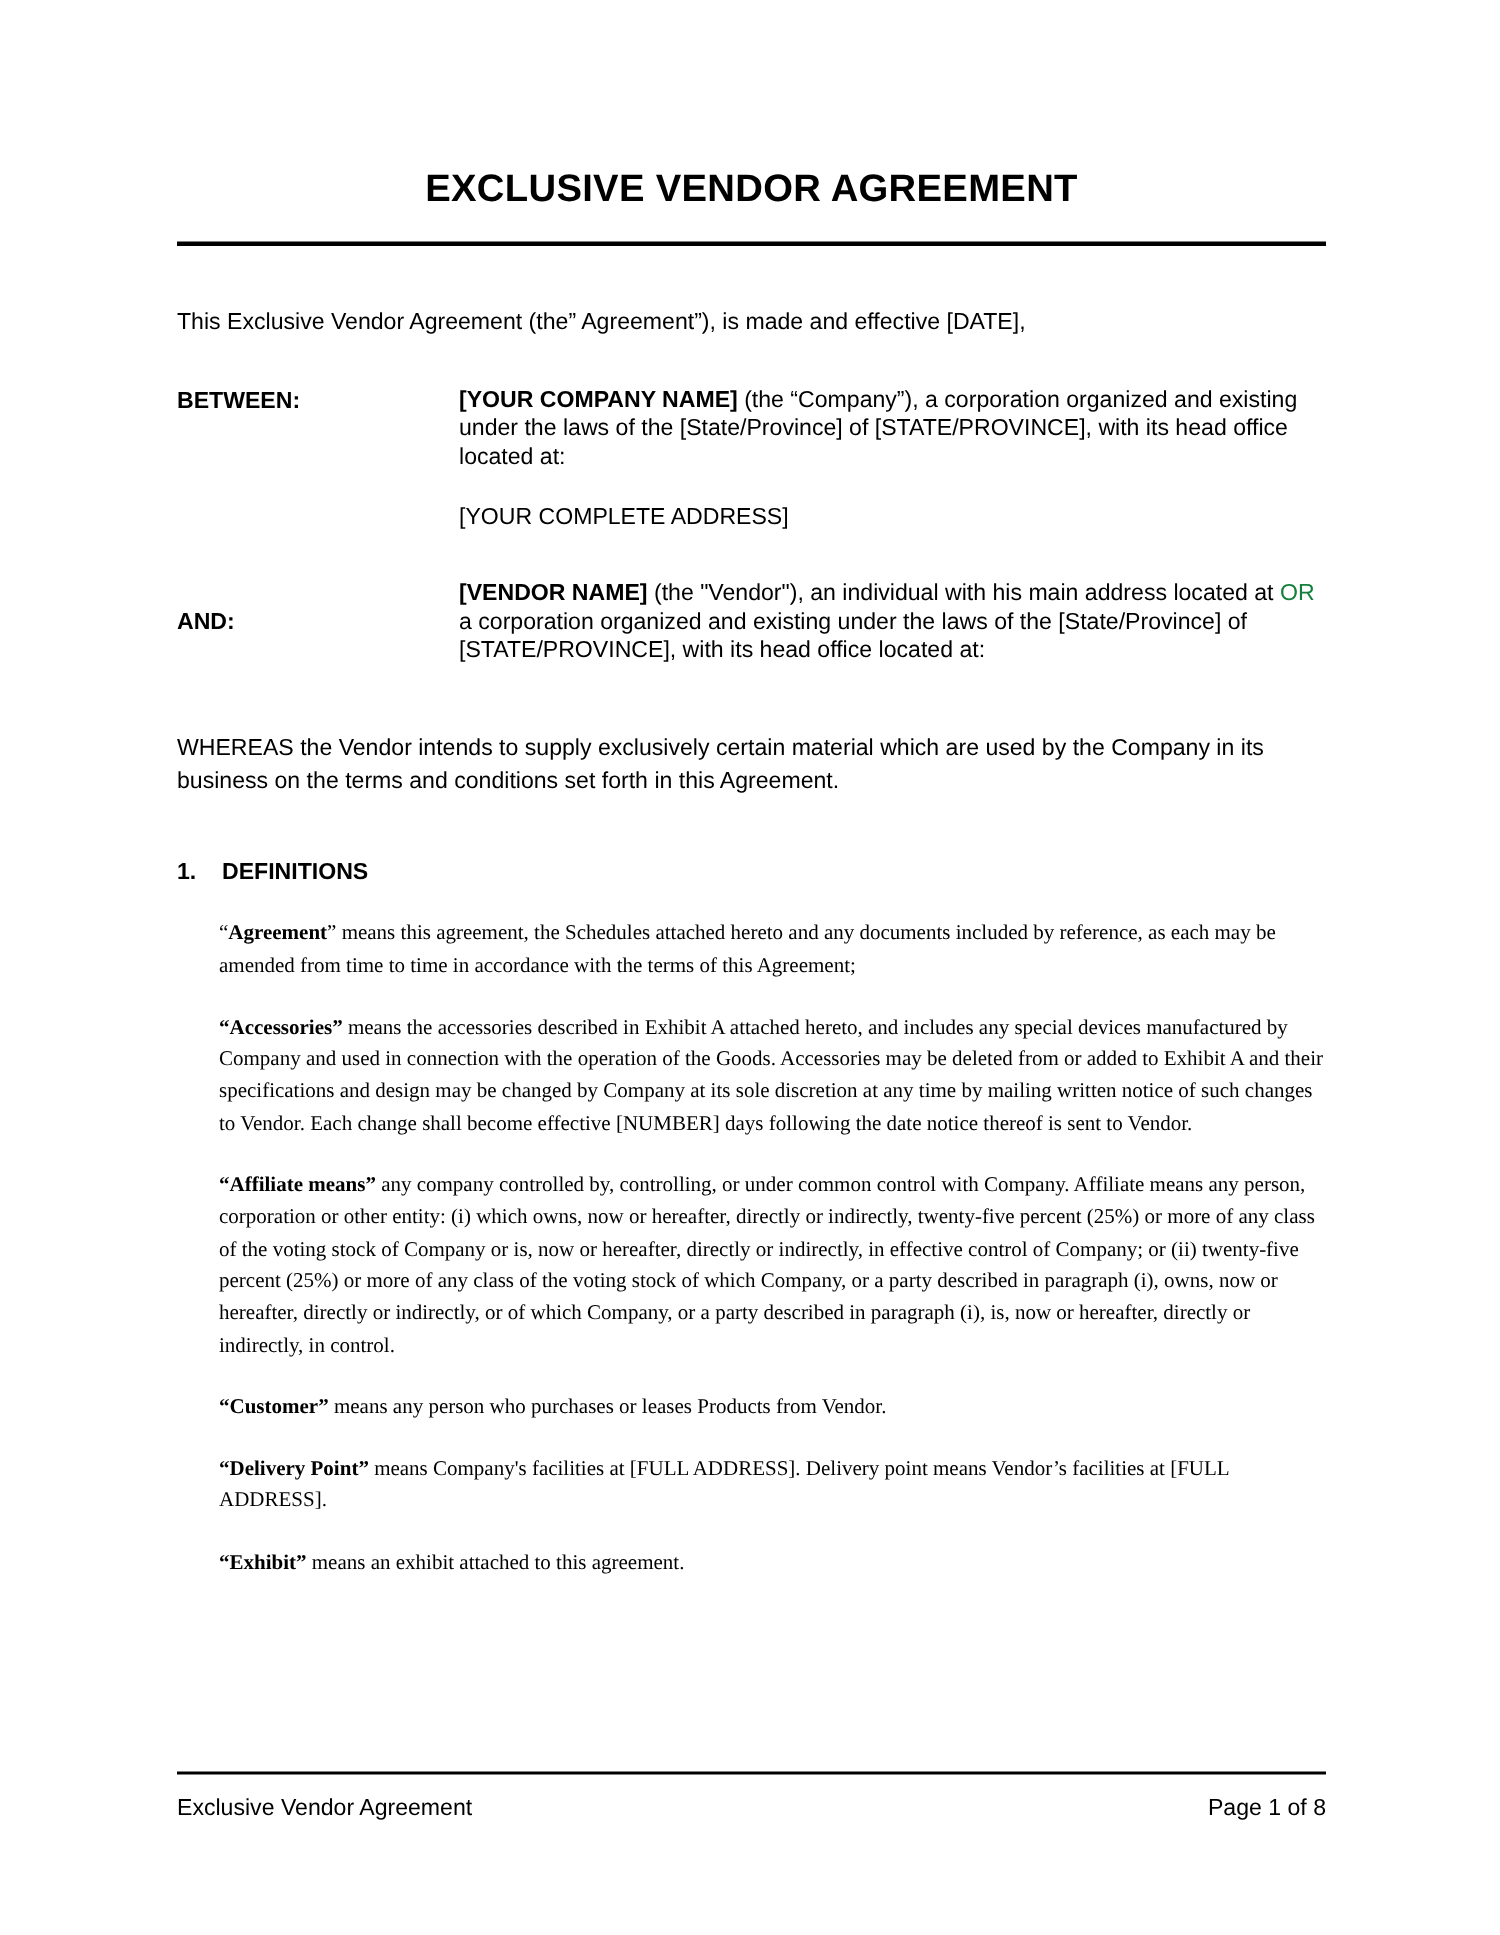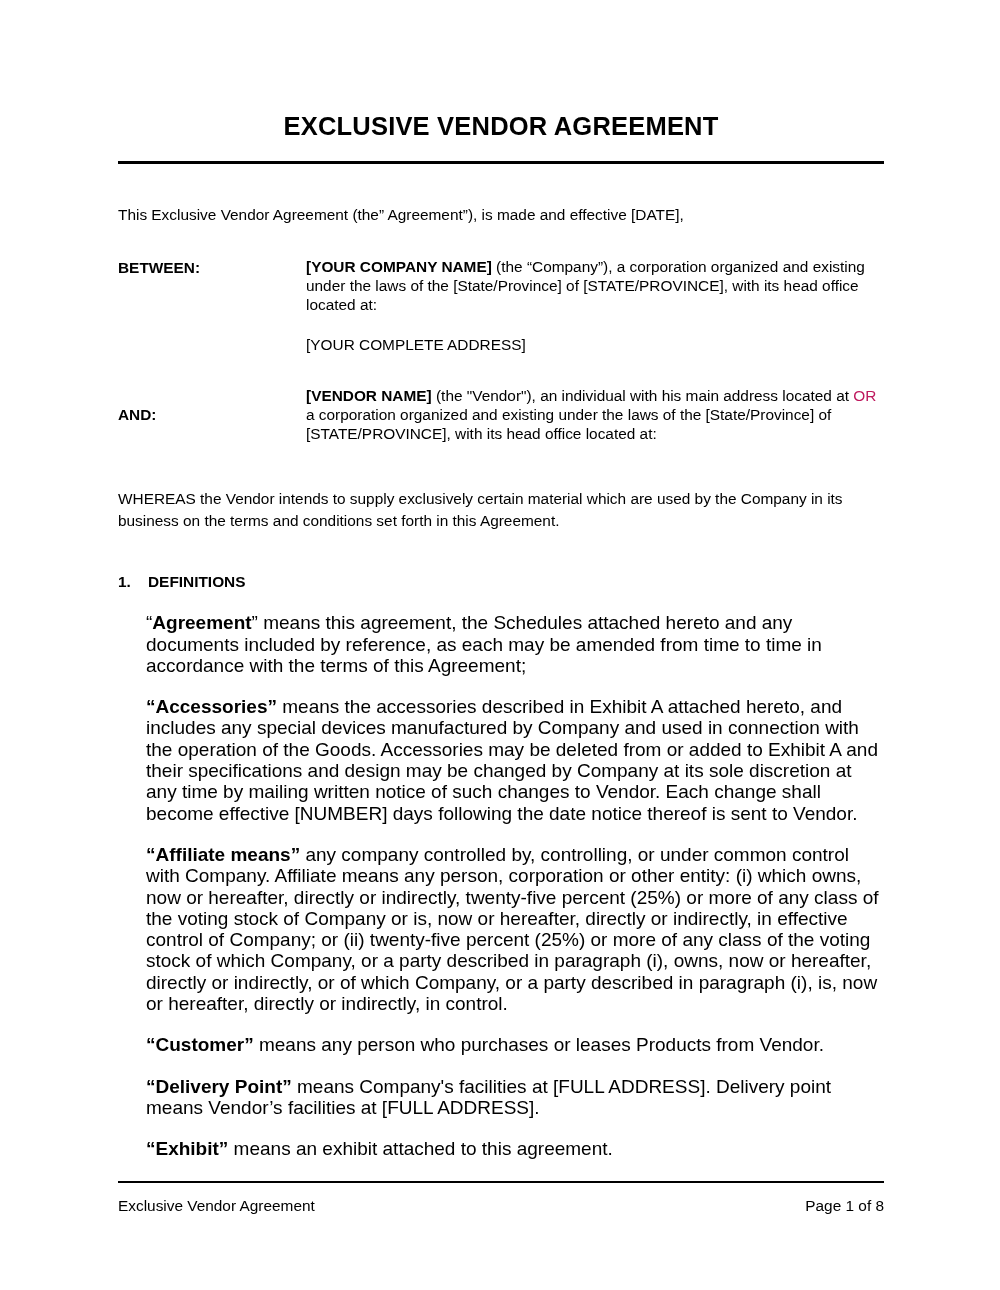--- a/index.html
+++ b/index.html
@@ -74,21 +74,21 @@
     font-size: 15.4px;
     line-height: 19px;
   }
   .party-address {
     margin-top: 21px;
   }
   .strong {
     font-weight: bold;
   }
   .or-token {
-    color: #be185d;
+    color: #15803d;
   }
 
   
   .whereas {
     margin-top: 45px;
   }
 
   
   .section-heading {
     margin-top: 40px;
@@ -104,23 +104,24 @@
 
   
   .lead-in {
     margin-top: 22px;
   }
   .definitions {
     margin-top: 20px;
     padding-left: 28px;
   }
   .definition {
-    font-size: 19px;
+    font-size: 14px;
     line-height: 21.3px;
     margin: 0 0 20px 0;
+    font-family: Liberation Serif, serif;
   }
   .definition:last-child {
     margin-bottom: 0;
   }
 
   
   .footer {
     position: absolute;
     left: 118px;
     top: 1181px;

